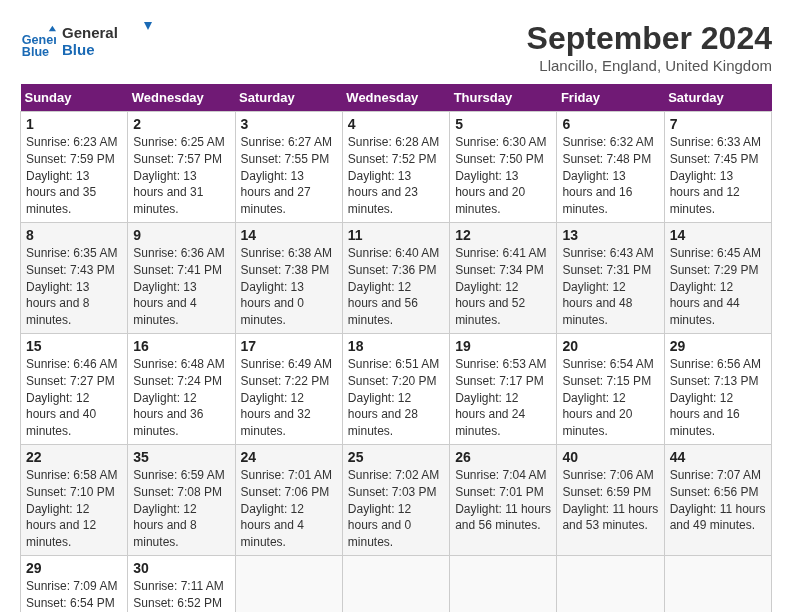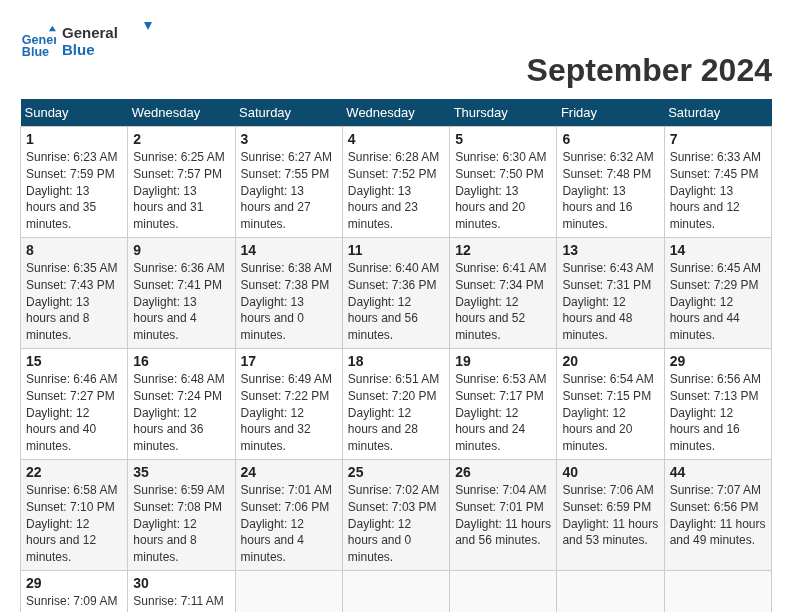--- a/index.html
+++ b/index.html
@@ -25,38 +25,37 @@
       width: 36px;
       height: 36px;
     }
     .title-area {
       text-align: right;
     }
     .month-year {
       font-size: 32px;
       font-weight: bold;
       color: #333;
-      margin-top: 32px;
     }
     .location {
       font-size: 15px;
       color: #555;
     }
     table {
       width: 100%;
       border-collapse: collapse;
       font-size: 11px;
     }
     th {
-      background-color: #0c4a6e;
+      background-color: #701a75;
       color: white;
       padding: 6px 4px;
       text-align: left;
       font-size: 13px;
-      font-weight: normal;
+      font-weight: bold;
     }
     td {
       vertical-align: top;
       padding: 4px 5px;
       border: 1px solid #ccc;
       width: calc(100% / 7);
       min-height: 70px;
       background: #fff;
     }
     tr:nth-child(even) td {
@@ -94,20 +93,21 @@
     <div>
       <svg width="90" height="40">
         <text x="0" y="18" font-family="Arial" font-size="15" font-weight="bold" fill="#333">General</text>
         <text x="0" y="35" font-family="Arial" font-size="15" font-weight="bold" fill="#1a6ab5">Blue</text>
         <polygon points="82,2 90,2 86,10" fill="#1a6ab5"></polygon>
       </svg>
     </div>
   </div>
   <div class="title-area">
     <div class="month-year">September 2024</div>
+    <div class="location">Llancillo, England, United Kingdom</div>
   </div>
 </div>
 
 <table>
   <thead>
     <tr id="thead-row">
     <th>Sunday</th>
         <th>Wednesday</th>
         <th>Saturday</th>
         <th>Wednesday</th>

